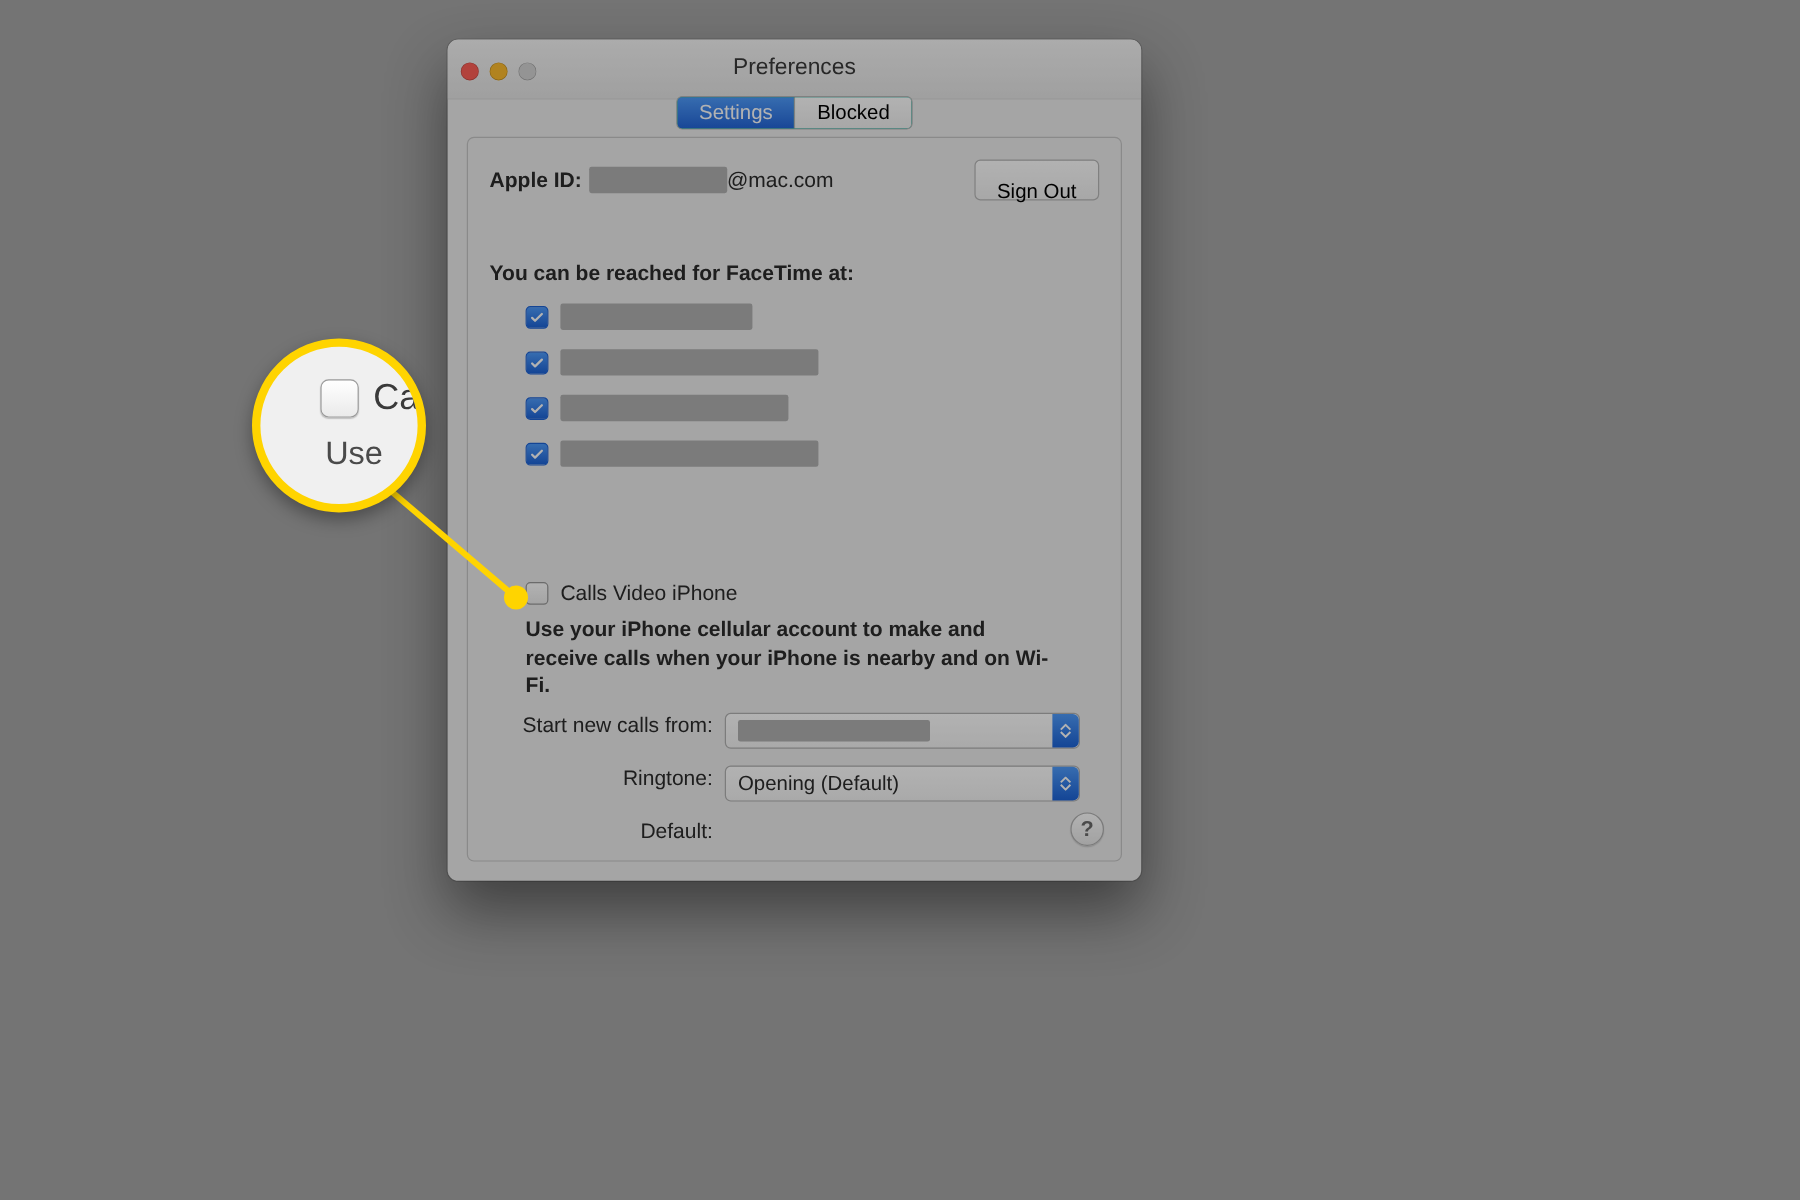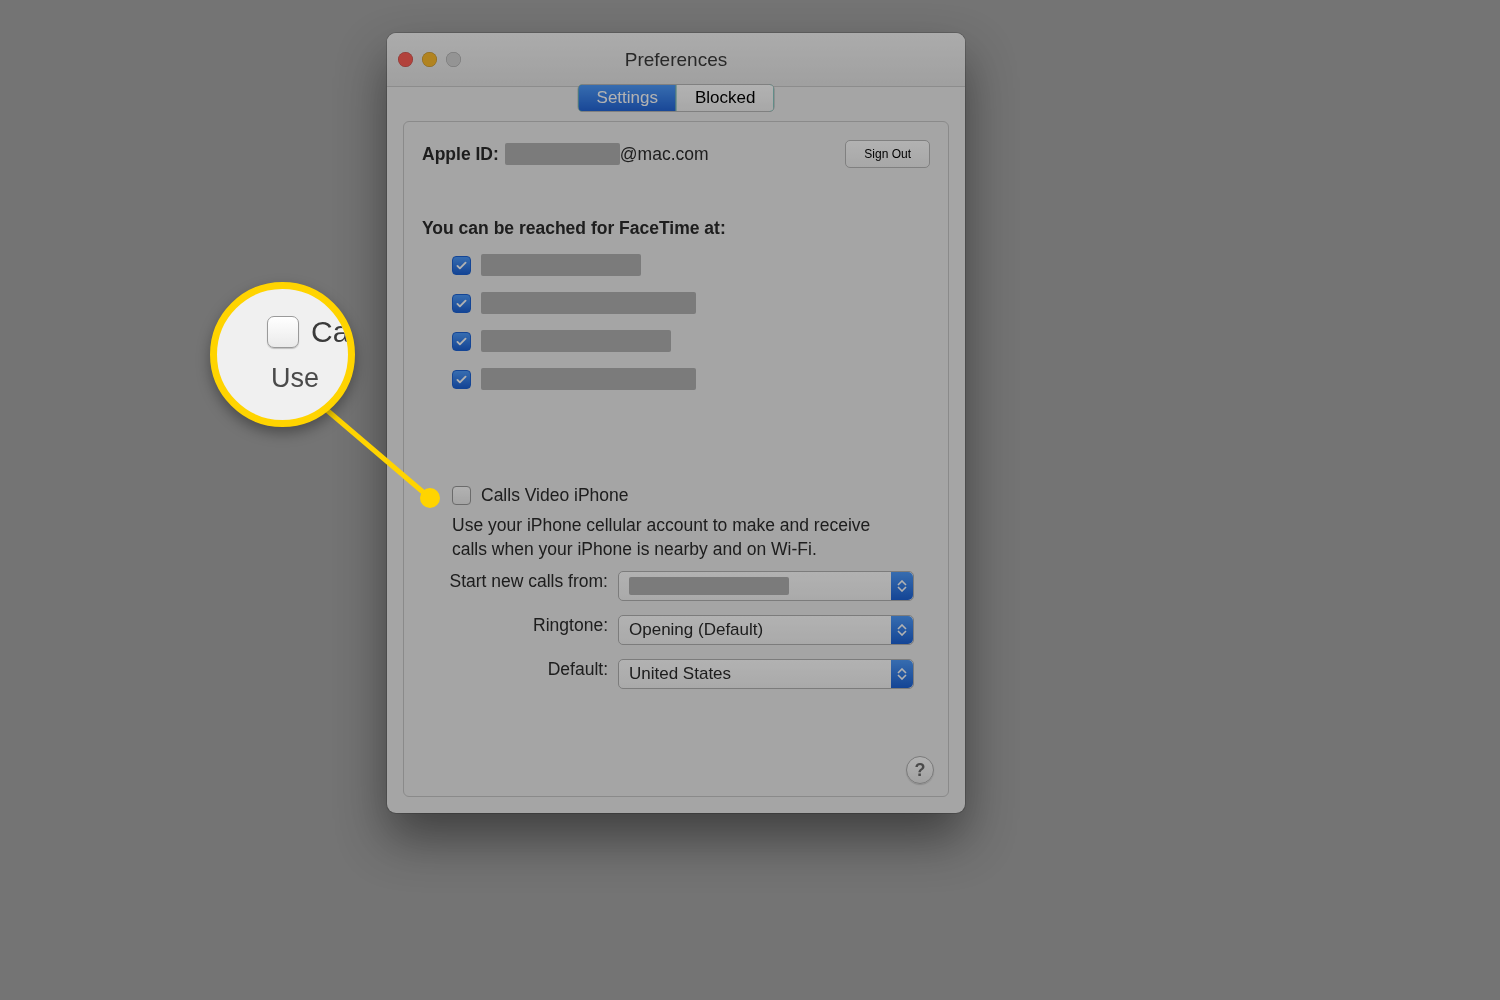--- a/index.html
+++ b/index.html
@@ -4,22 +4,22 @@
 <style>
   html,body{margin:0;padding:0;width:1500px;height:1000px;background:#a6a6a6;font-family:-apple-system,"Helvetica Neue",Helvetica,Arial,sans-serif;overflow:hidden;}
   *{box-sizing:border-box;}
 
   
   .dim{position:absolute;inset:0;background:rgba(0,0,0,.30);pointer-events:none;z-index:10;}
 
   
   .window{
     position:absolute;
-    left:387px; top:33px;
-    width:578px; height:780px;
+    left:373px; top:33px;
+    width:578px; height:701px;
     background:#ececec;
     border-radius:9px;
     box-shadow:0 25px 50px rgba(0,0,0,.45), 0 0 0 1px rgba(0,0,0,.15);
     display:flex;flex-direction:column;
   }
   .titlebar{
     height:54px;
     display:flex;align-items:center;
     position:relative;
     background:linear-gradient(#f6f6f6,#e5e5e5);
@@ -52,34 +52,34 @@
     position:relative;
     font-size:17.5px;color:#2b2b2b;
   }
 
   .row{display:flex;align-items:center;}
   .apple-row{margin-bottom:10px;}
   .label-bold{font-weight:600;margin-right:6px;}
   .blur-chip{display:inline-block;height:22px;background:#b0b0b0;border-radius:2px;vertical-align:middle;}
   .signout{
     margin-left:auto;
-    height:28px;padding:4px 18px;border:1px solid #b8b8b8;border-radius:5px;
-    background:linear-gradient(#fff,#f0f0f0);font-size:12px;text-align:center;
+    height:28px;padding:16px 18px;border:1px solid #b8b8b8;border-radius:5px;
+    background:linear-gradient(#fff,#f0f0f0);font-size:17px;text-align:center;
   }
 
   .chk{width:19px;height:19px;border-radius:4px;border:1px solid #9a9a9a;background:linear-gradient(#fff,#ececec);display:inline-flex;align-items:center;justify-content:center;flex:none;}
   .chk.on{background:linear-gradient(#4f9cfc,#1d63d6);border-color:#1d63d6;}
   .chk.on svg{width:13px;height:13px;display:block;}
   .chk-line{display:flex;align-items:center;gap:10px;margin:5px 0;}
 
   .section-title{margin-top:50px;font-weight:600;}
   .reach-list{margin:10px 0 0 30px;display:flex;flex-direction:column;gap:6px;}
 
   .calls-block{margin-top:90px;margin-left:30px;}
-  .desc{margin:8px 0 0 0;max-width:440px;line-height:1.35;}
+  .desc{margin:8px 0 0 0;max-width:440px;line-height:1.35;font-weight:bold;}
 
   .live-block{margin-top:46px;margin-left:30px;}
 
   .select-rows{margin-top:10px;display:flex;flex-direction:column;gap:14px;}
   .select-row{display:flex;align-items:flex-start;}
   .select-row .slabel{width:196px;text-align:right;padding-right:10px;}
   .select{
     flex:none;width:296px;height:30px;
     border:1px solid #b2b2b2;border-radius:5px;
     background:linear-gradient(#fff,#f3f3f3);
@@ -217,31 +217,20 @@
                 <path d="M1 5l4-4 4 4" stroke="#fff" stroke-width="1.6" fill="none"></path>
               </svg>
             <svg viewBox="0 0 10 6">
                 <path d="M1 1l4 4 4-4" stroke="#fff" stroke-width="1.6" fill="none"></path>
               </svg>
           </span>
         </div>
       </div>
       <div class="select-row">
         <div class="slabel">Default:</div>
-        <div class="select">
-          <span>United States</span>
-          <span class="stepper">
-            <svg viewBox="0 0 10 6">
-                <path d="M1 5l4-4 4 4" stroke="#fff" stroke-width="1.6" fill="none"></path>
-              </svg>
-            <svg viewBox="0 0 10 6">
-                <path d="M1 1l4 4 4-4" stroke="#fff" stroke-width="1.6" fill="none"></path>
-              </svg>
-          </span>
-        </div>
       </div>
     </div>
 
     <div class="help">?</div>
   </div>
 </div>
 
 <div class="dim"></div>
 
 <svg class="leader" width="200" height="180">

